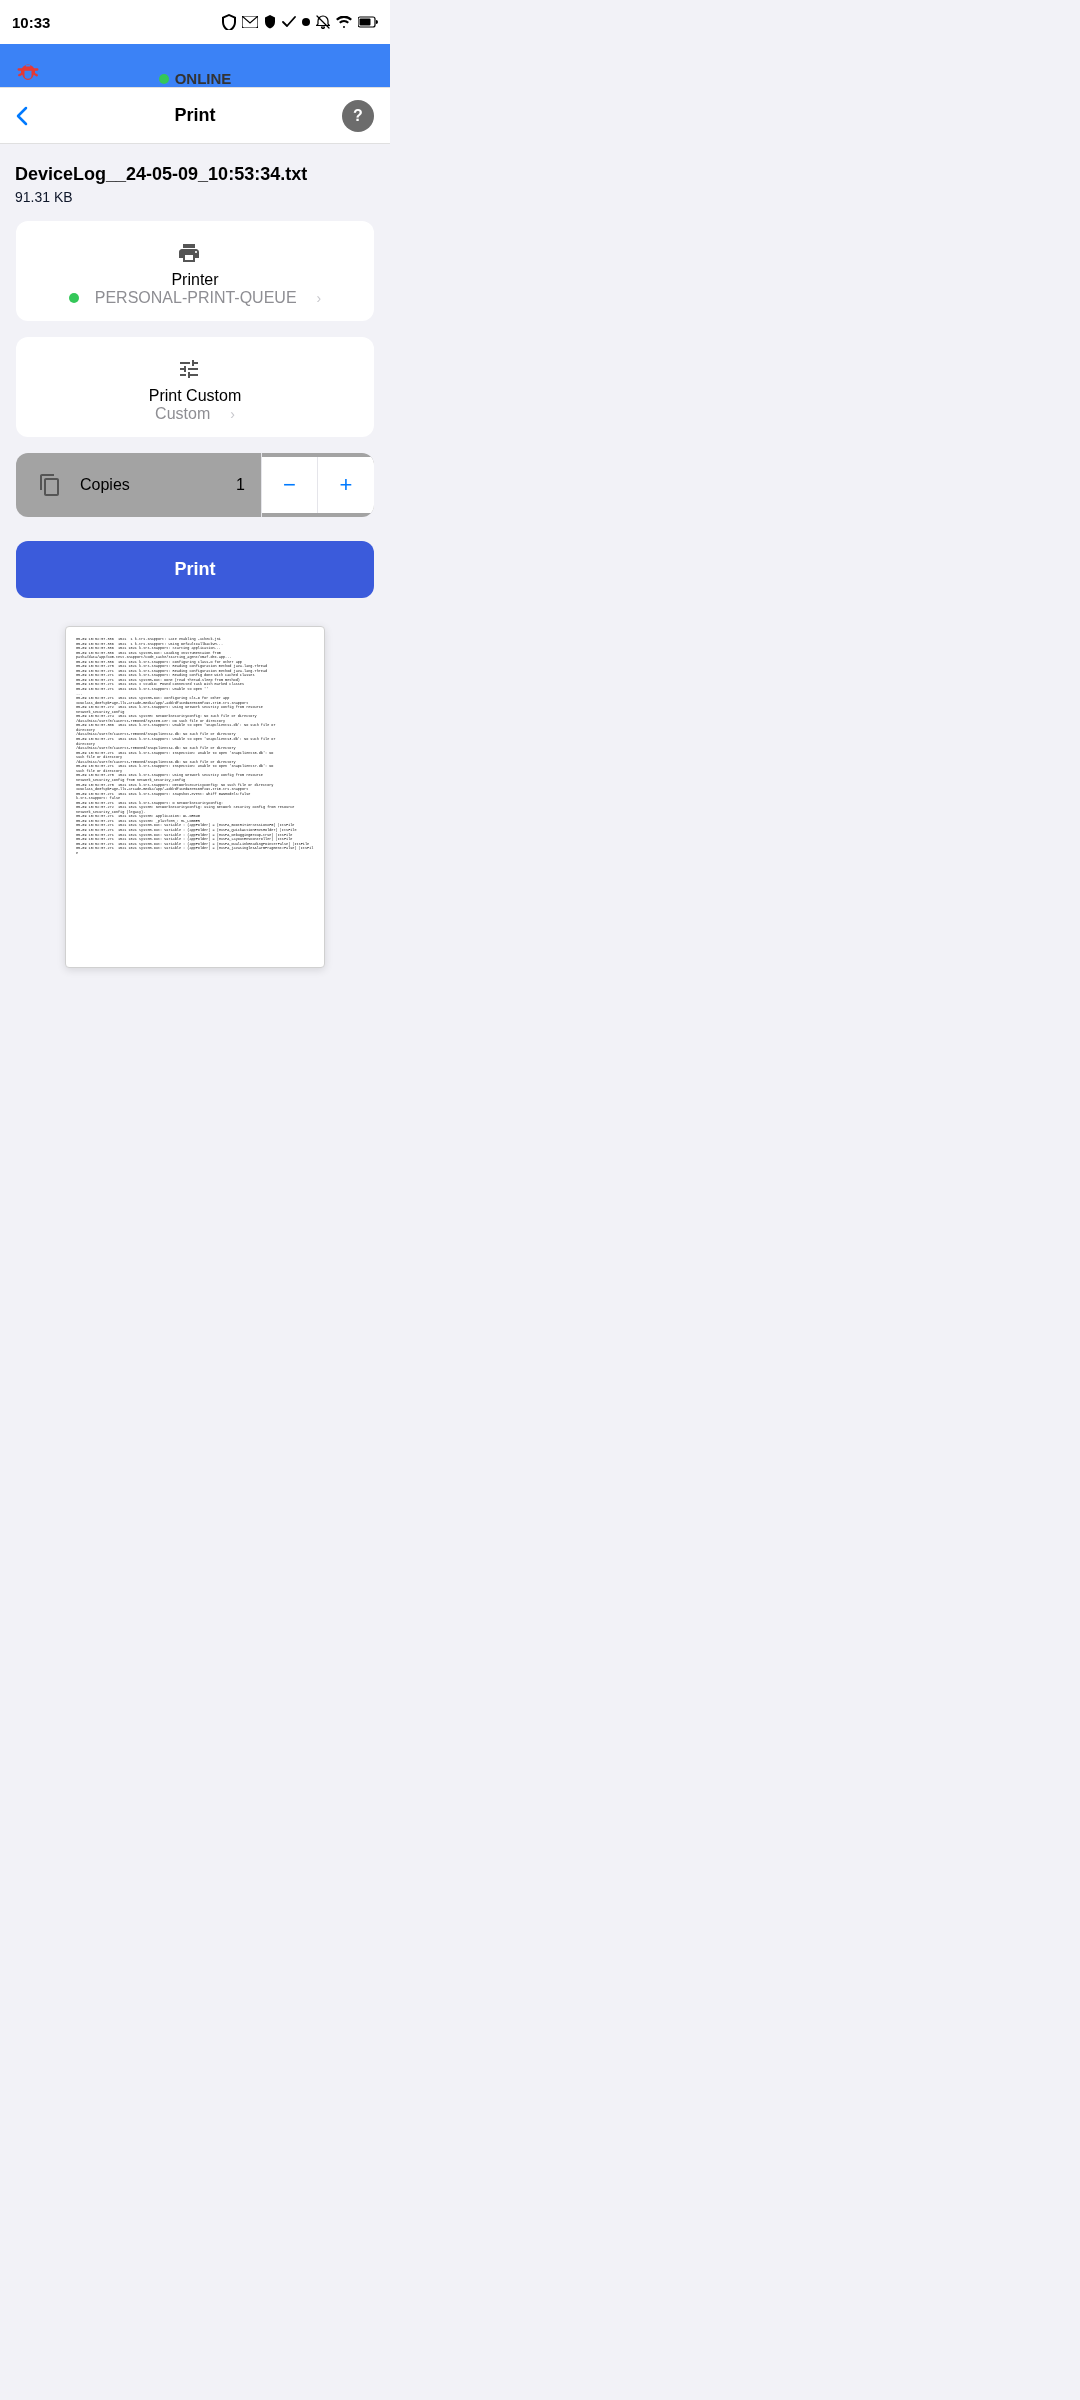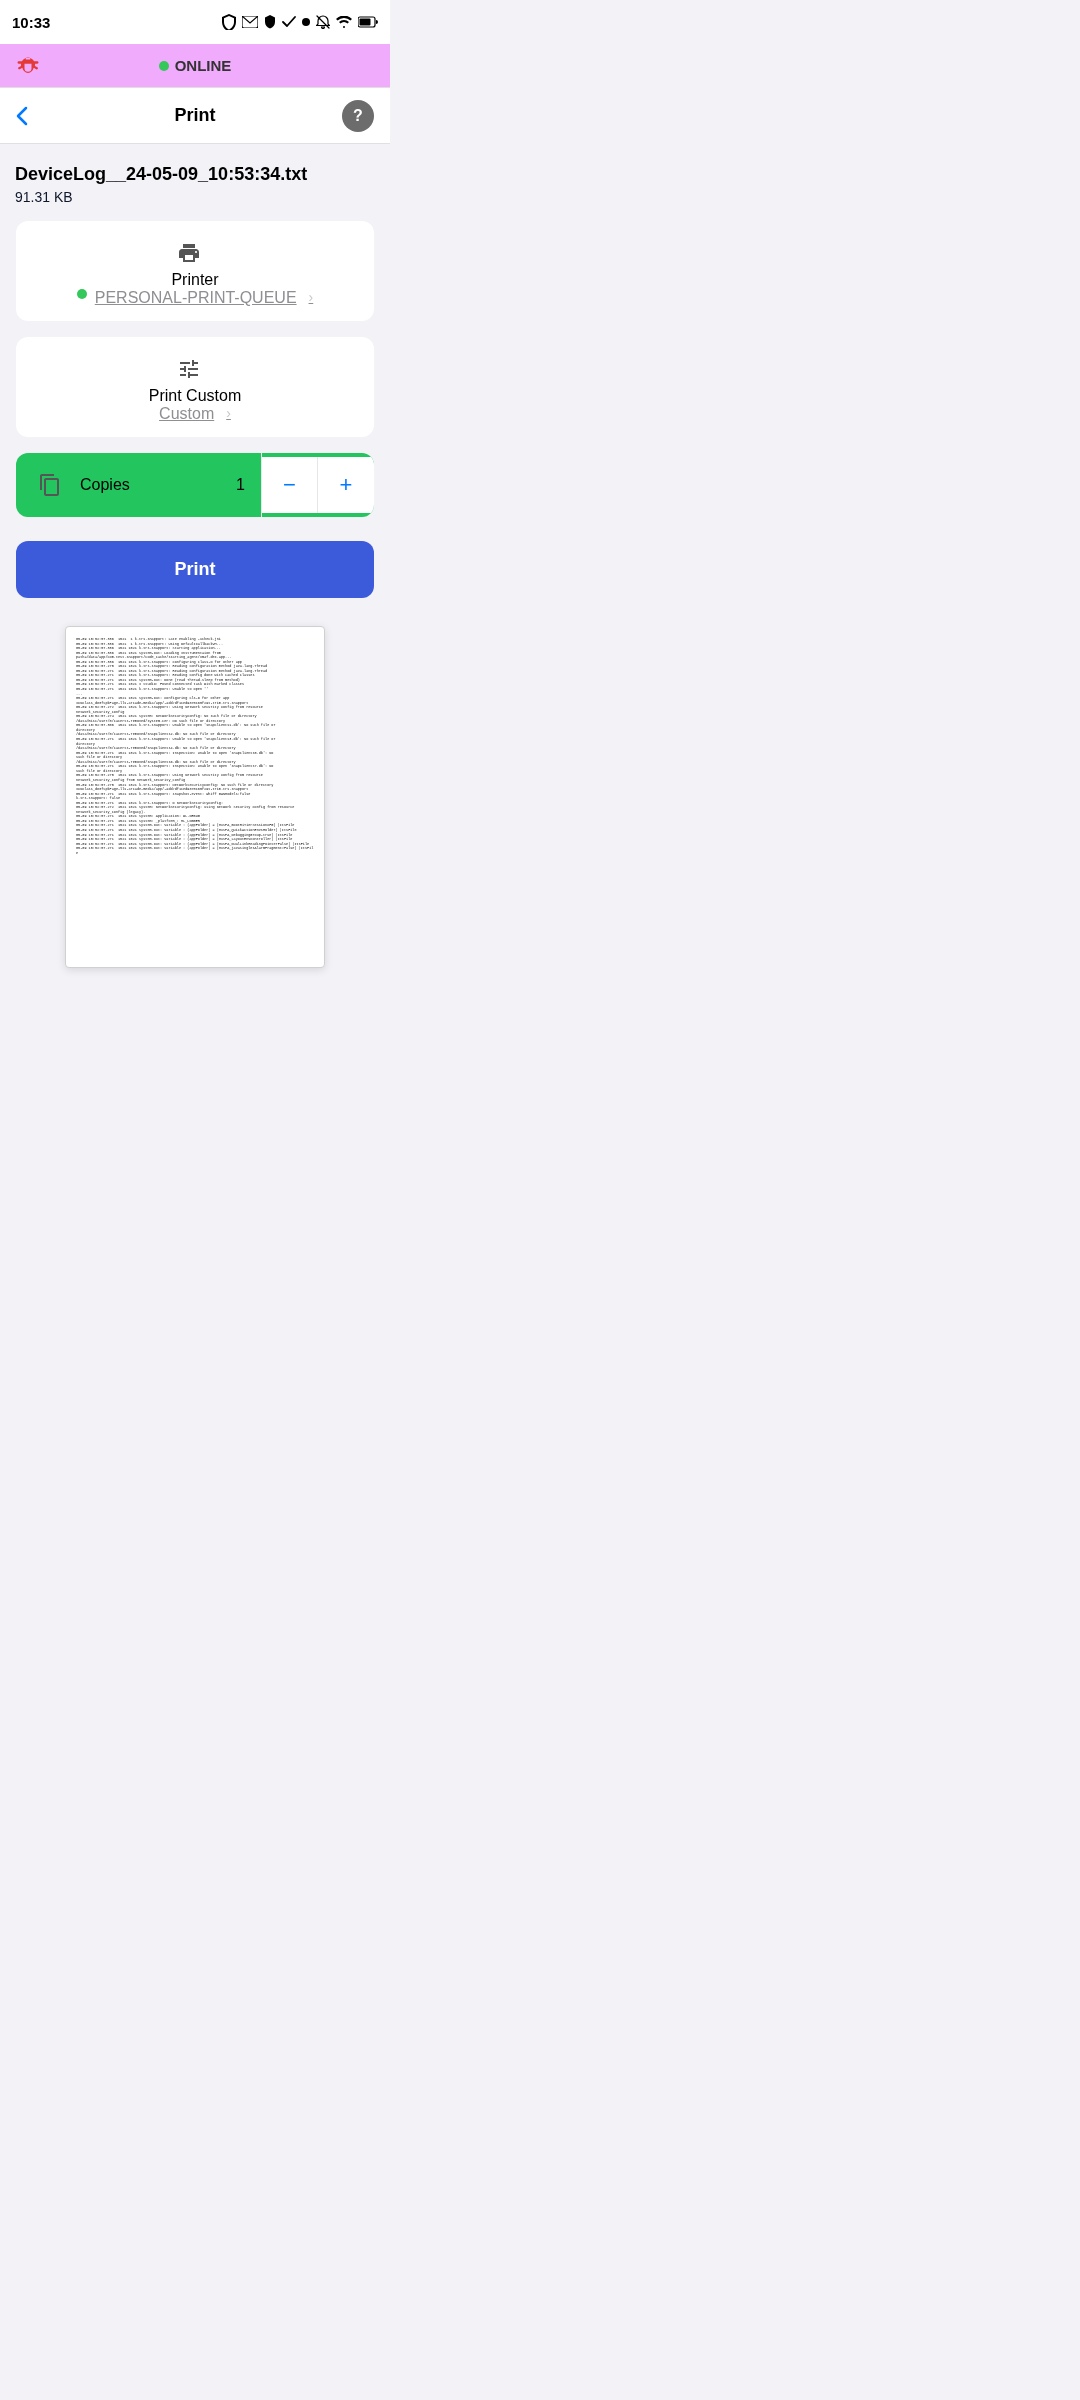--- a/index.html
+++ b/index.html
@@ -38,24 +38,24 @@
       align-items: center;
       gap: 6px;
     }
 
     .status-icons svg {
       fill: #000;
     }
 
     
     .top-bar {
-      background: #f0abfc;
+      background: #3b82f6;
       height: 44px;
       display: flex;
-      align-items: center;
+      align-items: flex-end;
       justify-content: center;
       border-bottom: 1px solid #e0e0e0;
       position: relative;
     }
 
     .bug-icon-wrap {
       position: absolute;
       left: 14px;
       display: flex;
       align-items: center;
@@ -171,41 +171,40 @@
     .list-label {
       font-size: 16px;
       color: #000;
       flex: 1;
     }
 
     .list-value {
       font-size: 16px;
       color: #8e8e93;
       display: flex;
-      align-items: flex-start;
-      gap: 8px;
-      text-decoration: underline;
+      align-items: center;
+      gap: 16px;
     }
 
     .printer-dot {
       width: 10px;
       height: 10px;
       border-radius: 50%;
       background: #34c759;
     }
 
     .chevron {
       color: #c7c7cc;
       font-size: 14px;
       margin-left: 4px;
     }
 
     
     .copies-section {
-      background: #22c55e;
+      background: #a3a3a3;
       border-radius: 12px;
       margin: 0 16px 16px;
       overflow: hidden;
     }
 
     .copies-row {
       display: flex;
       align-items: center;
       padding: 0;
     }

